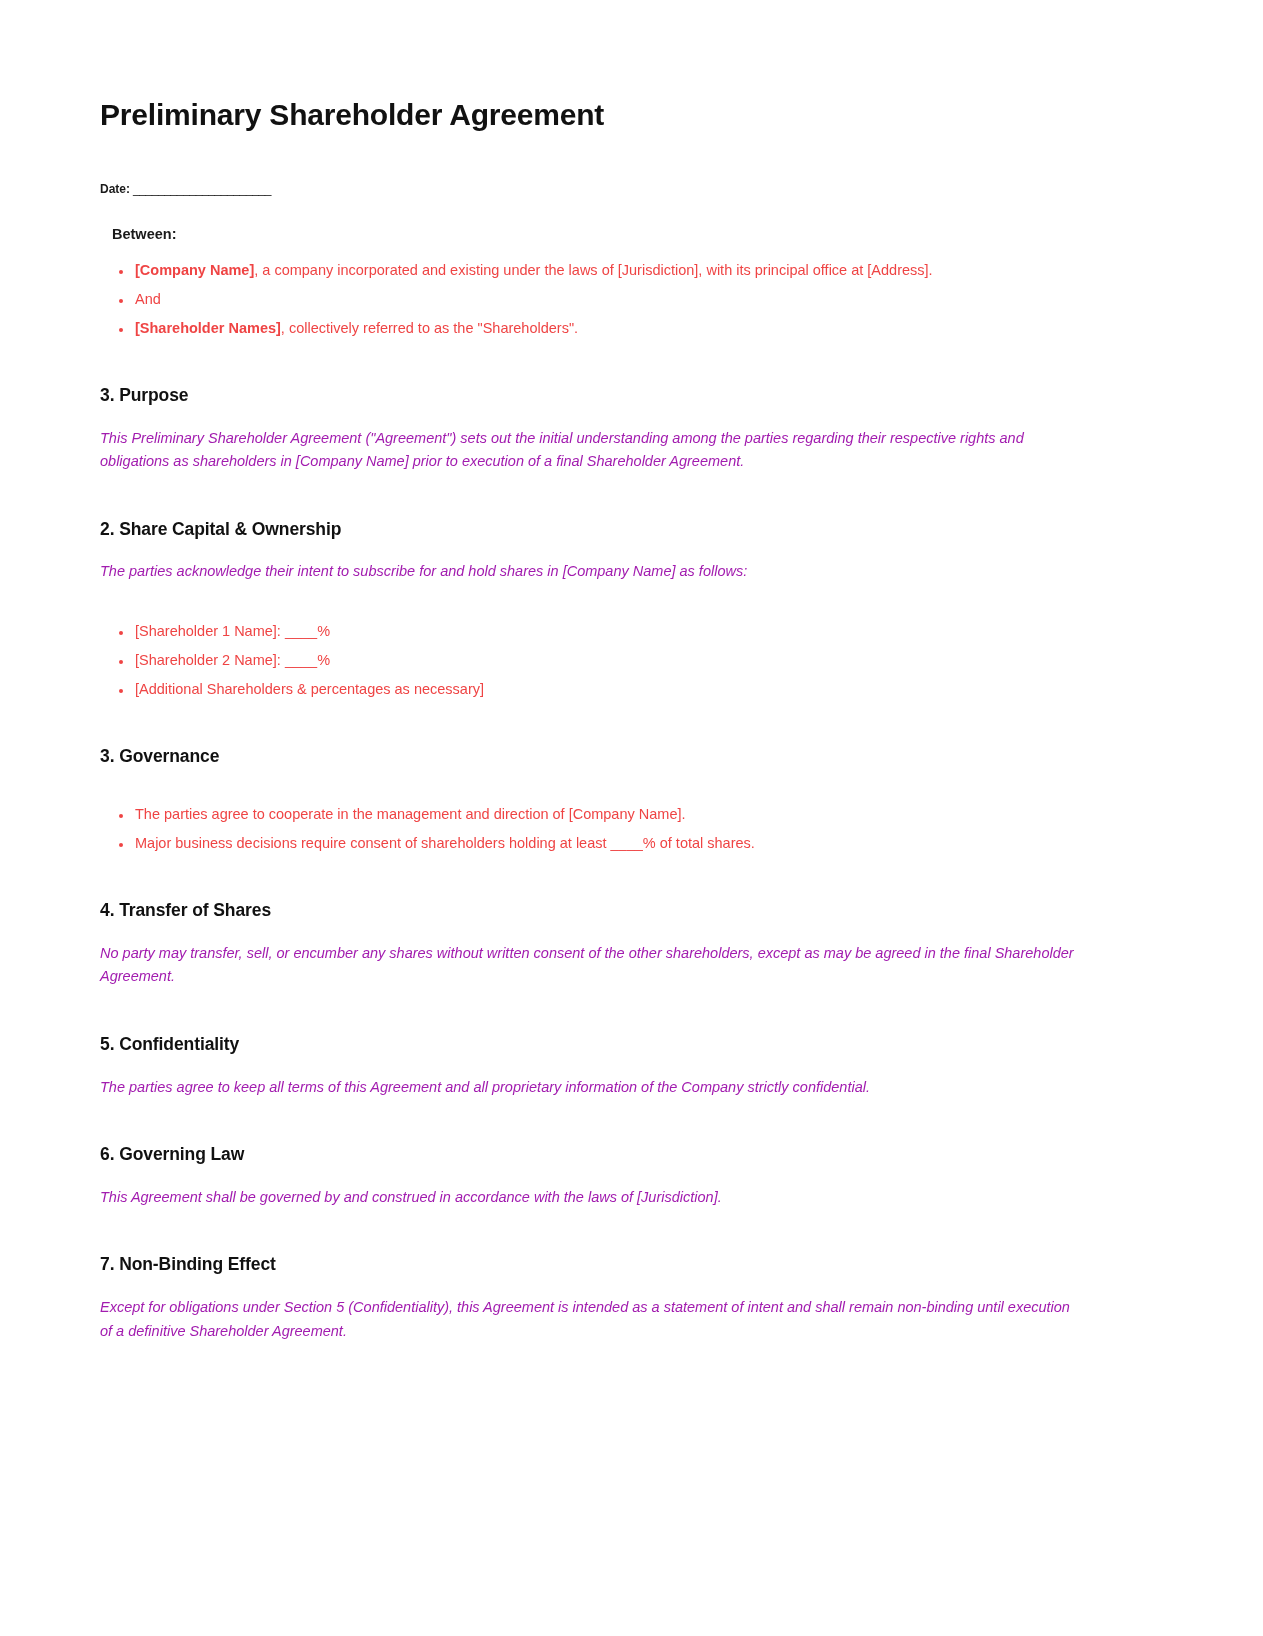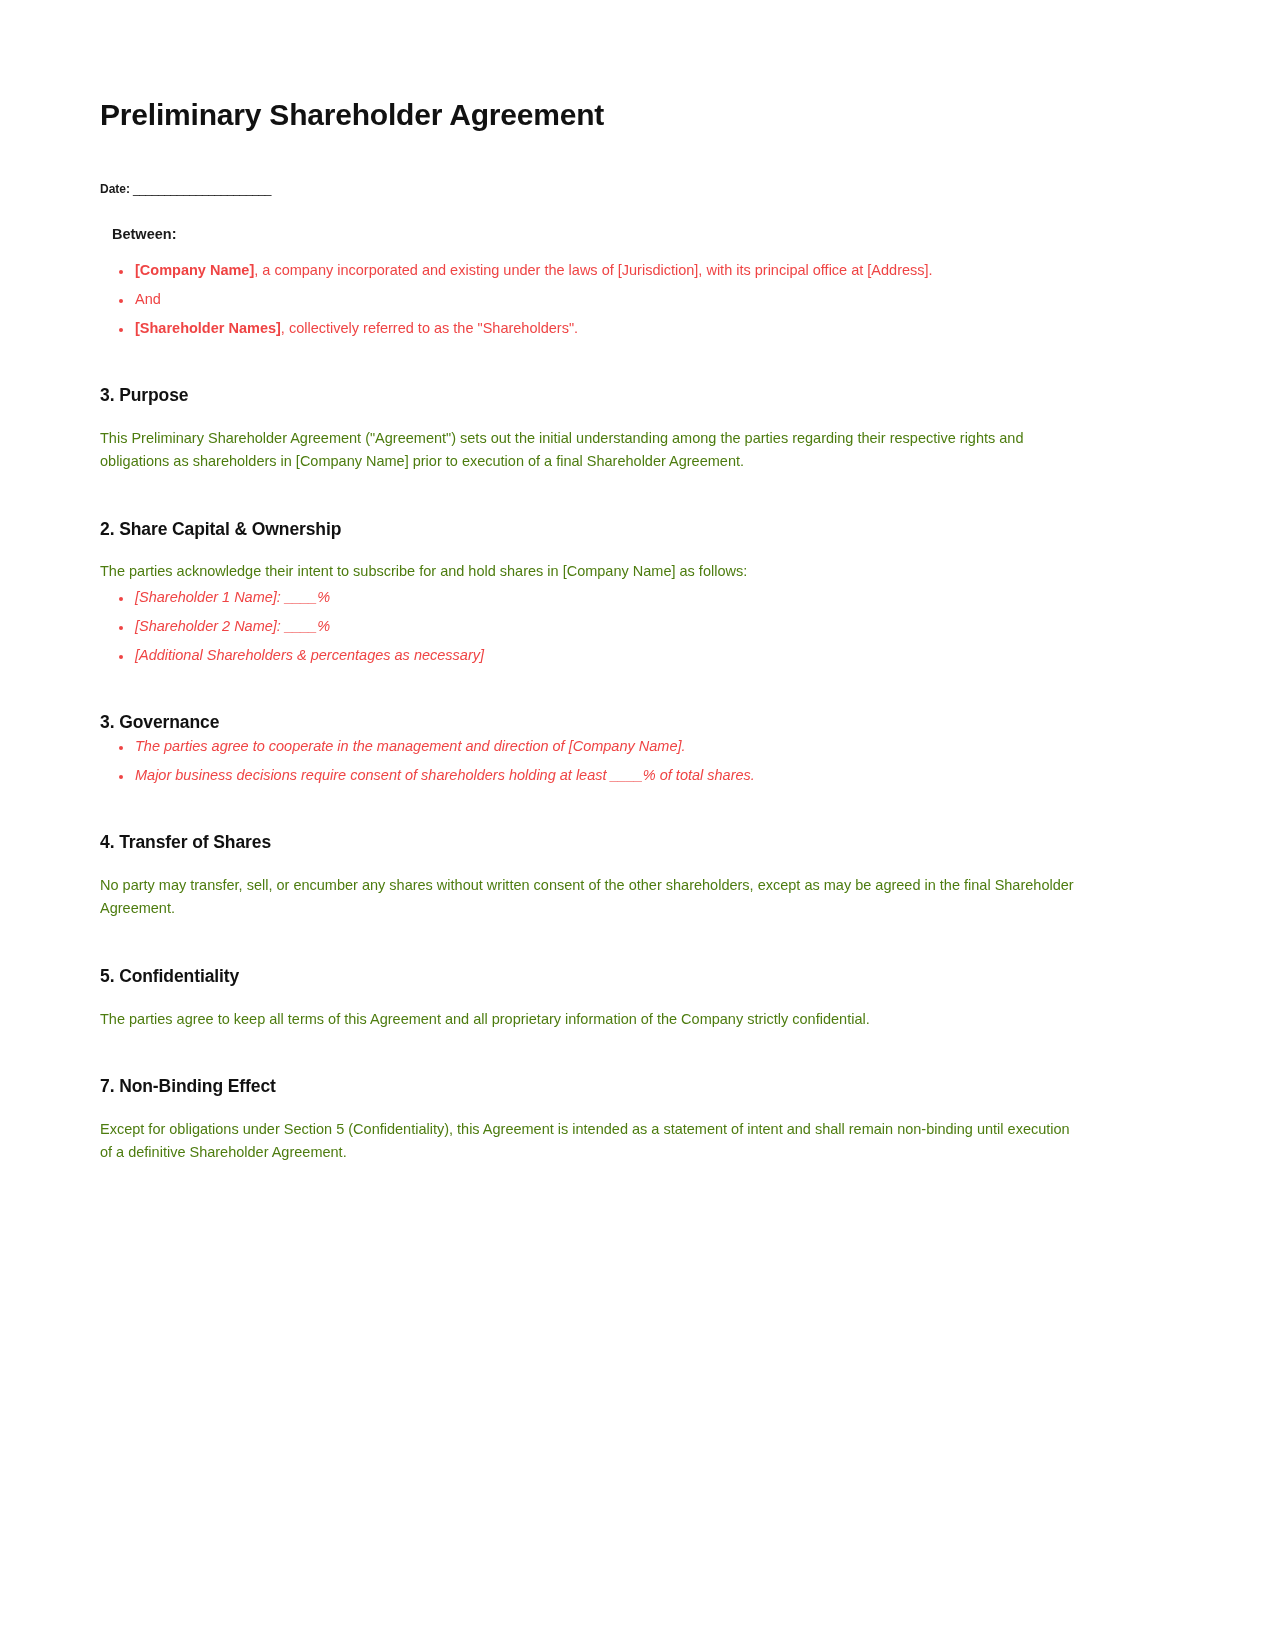--- a/index.html
+++ b/index.html
@@ -74,26 +74,26 @@
     font-weight: bold;
     margin: 44px 0 0 0;
     line-height: 1.3;
     color: #111111;
     letter-spacing: -0.1px;
   }
   p.body-text {
     font-size: 14.5px;
     line-height: 1.62;
     margin: 20px 0 0 0;
-    color: #4d7c0f;
+    color: #a21caf;
     max-width: 985px;
+    font-style: italic;
   }
   .section-block ul.doc-list {
-    margin-top: 2px;
-    font-style: italic;
+    margin-top: 36px;
   }
   .spacer-bottom {
     height: 330px;
   }
 </style>
 </head>
 <body>
 
 <div class="page">
 
@@ -137,20 +137,24 @@
   <div class="section-block">
     <h2 class="section-heading">4. Transfer of Shares</h2>
     <p class="body-text">No party may transfer, sell, or encumber any shares without written consent of the other shareholders, except as may be agreed in the final Shareholder Agreement.</p>
   </div>
 
   <div class="section-block">
     <h2 class="section-heading">5. Confidentiality</h2>
     <p class="body-text">The parties agree to keep all terms of this Agreement and all proprietary information of the Company strictly confidential.</p>
   </div>
 
+  <div class="section-block">
+    <h2 class="section-heading">6. Governing Law</h2>
+    <p class="body-text">This Agreement shall be governed by and construed in accordance with the laws of [Jurisdiction].</p>
+  </div>
 
   <div class="section-block">
     <h2 class="section-heading">7. Non-Binding Effect</h2>
     <p class="body-text">Except for obligations under Section 5 (Confidentiality), this Agreement is intended as a statement of intent and shall remain non-binding until execution of a definitive Shareholder Agreement.</p>
   </div>
 
   <div class="spacer-bottom"></div>
 
 </div>
 

